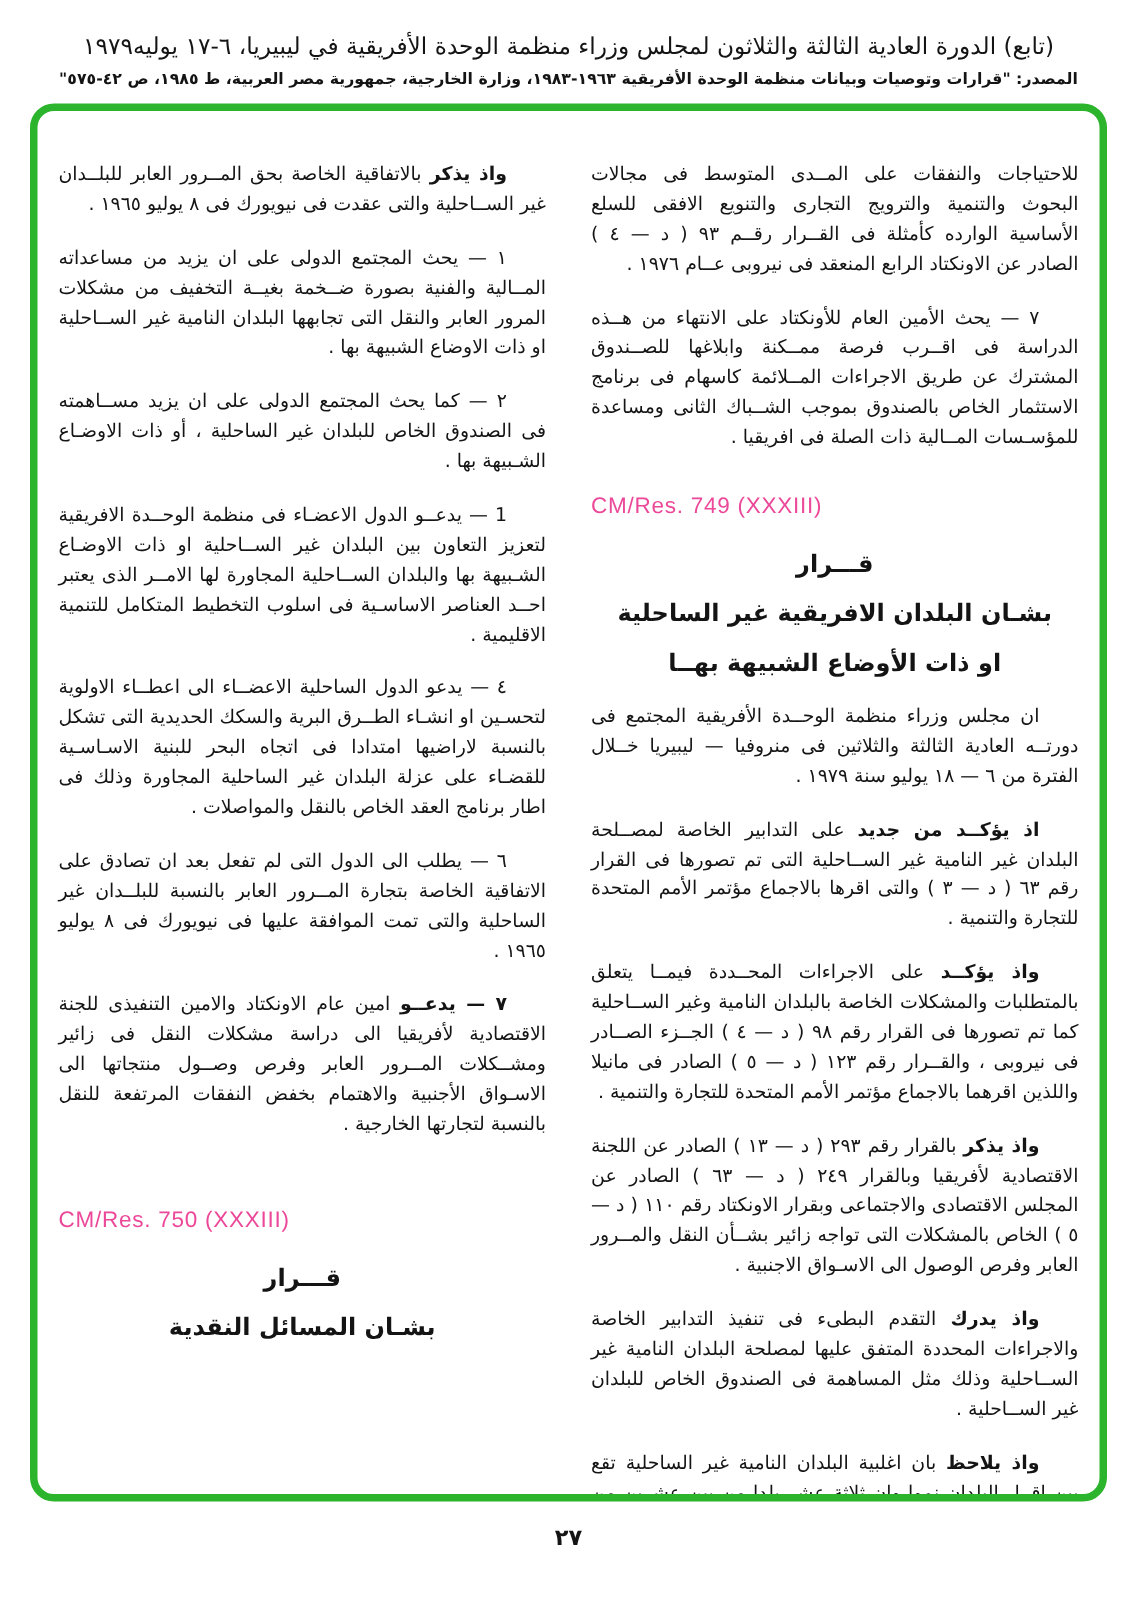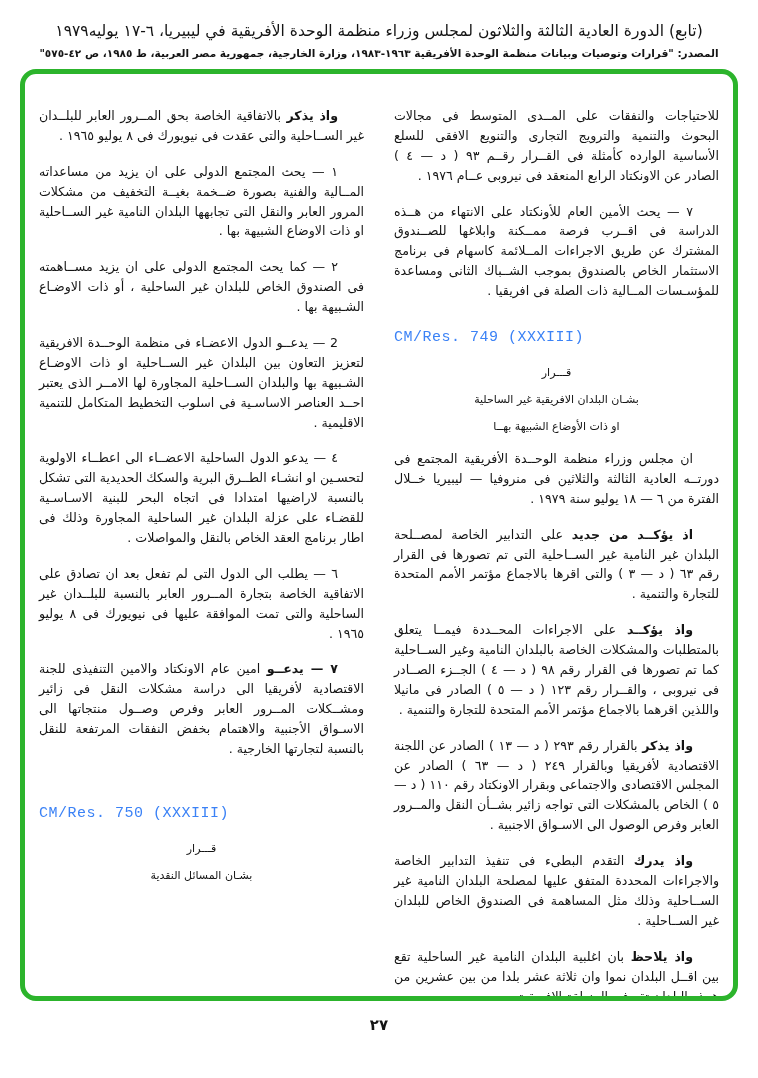--- a/index.html
+++ b/index.html
@@ -33,32 +33,32 @@
     text-align:justify;
     font-size:12.6px;
     line-height:1.58;
     margin:16px 0 14px 0;
   }
   .para.indent{ text-indent:26px; }
   .para .lead{ font-weight:bold; }
   .res-code{
     direction:ltr;
     text-align:left;
-    font-family:Liberation Mono, monospace;
+    font-family:Liberation Sans, sans-serif;
     font-size:15px;
     letter-spacing:.5px;
     margin:28px 0 14px 0;
-    color:#3b82f6;
+    color:#ec4899;
   }
   .res-code.big-gap{ margin-top:46px; }
   .res-heading{
     direction:rtl;
     text-align:center;
-    font-weight:normal;
-    font-size:11px;
+    font-weight:bold;
+    font-size:16px;
     margin:14px 0 12px 0;
   }
   .res-heading.title-word{ letter-spacing:1px; margin-top:20px; }
   .page-footer{
     text-align:center;
     margin-top:14px;
   }
   .page-number{
     display:inline-block;
     font-weight:bold;
@@ -89,21 +89,21 @@
       <p class="para indent"><strong class="lead">واذ يؤكــد</strong><span> على الاجراءات المحــددة فيمــا يتعلق بالمتطلبات والمشكلات الخاصة بالبلدان النامية وغير الســاحلية كما تم تصورها فى القرار رقم ٩٨ ( د — ٤ ) الجــزء الصــادر فى نيروبى ، والقــرار رقم ١٢٣ ( د — ٥ ) الصادر فى مانيلا واللذين اقرهما بالاجماع مؤتمر الأمم المتحدة للتجارة والتنمية .</span></p>
       <p class="para indent"><strong class="lead">واذ يذكر</strong><span> بالقرار رقم ٢٩٣ ( د — ١٣ ) الصادر عن اللجنة الاقتصادية لأفريقيا وبالقرار ٢٤٩ ( د — ٦٣ ) الصادر عن المجلس الاقتصادى والاجتماعى وبقرار الاونكتاد رقم ١١٠ ( د — ٥ ) الخاص بالمشكلات التى تواجه زائير بشــأن النقل والمــرور العابر وفرص الوصول الى الاسـواق الاجنبية .</span></p>
       <p class="para indent"><strong class="lead">واذ يدرك</strong><span> التقدم البطىء فى تنفيذ التدابير الخاصة والاجراءات المحددة المتفق عليها لمصلحة البلدان النامية غير الســاحلية وذلك مثل المساهمة فى الصندوق الخاص للبلدان غير الســاحلية .</span></p>
       <p class="para indent"><strong class="lead">واذ يلاحظ</strong><span> بان اغلبية البلدان النامية غير الساحلية تقع بين اقــل البلدان نموا وان ثلاثة عشر بلدا من بين عشرين من هــذه البلدان تقع فى المنطقة الافريقية .</span></p>
     </section>
 
     <section class="col">
       <p class="para indent"><strong class="lead">واذ يذكر</strong><span> بالاتفاقية الخاصة بحق المــرور العابر للبلــدان غير الســاحلية والتى عقدت فى نيويورك فى ٨ يوليو ١٩٦٥ .</span></p>
       <p class="para indent"><span>١ — يحث المجتمع الدولى على ان يزيد من مساعداته المــالية والفنية بصورة ضــخمة بغيــة التخفيف من مشكلات المرور العابر والنقل التى تجابهها البلدان النامية غير الســاحلية او ذات الاوضاع الشبيهة بها .</span></p>
       <p class="para indent"><span>٢ — كما يحث المجتمع الدولى على ان يزيد مســاهمته فى الصندوق الخاص للبلدان غير الساحلية ، أو ذات الاوضـاع الشـبيهة بها .</span></p>
-      <p class="para indent"><span>2 — يدعــو الدول الاعضـاء فى منظمة الوحــدة الافريقية لتعزيز التعاون بين البلدان غير الســاحلية او ذات الاوضـاع الشـبيهة بها والبلدان الســاحلية المجاورة لها الامــر الذى يعتبر احــد العناصر الاساسـية فى اسلوب التخطيط المتكامل للتنمية الاقليمية .</span></p>
+      <p class="para indent"><span>1 — يدعــو الدول الاعضـاء فى منظمة الوحــدة الافريقية لتعزيز التعاون بين البلدان غير الســاحلية او ذات الاوضـاع الشـبيهة بها والبلدان الســاحلية المجاورة لها الامــر الذى يعتبر احــد العناصر الاساسـية فى اسلوب التخطيط المتكامل للتنمية الاقليمية .</span></p>
       <p class="para indent"><span>٤ — يدعو الدول الساحلية الاعضــاء الى اعطــاء الاولوية لتحسـين او انشـاء الطــرق البرية والسكك الحديدية التى تشكل بالنسبة لاراضيها امتدادا فى اتجاه البحر للبنية الاسـاسـية للقضـاء على عزلة البلدان غير الساحلية المجاورة وذلك فى اطار برنامج العقد الخاص بالنقل والمواصلات .</span></p>
       <p class="para indent"><span>٦ — يطلب الى الدول التى لم تفعل بعد ان تصادق على الاتفاقية الخاصة بتجارة المــرور العابر بالنسبة للبلــدان غير الساحلية والتى تمت الموافقة عليها فى نيويورك فى ٨ يوليو ١٩٦٥ .</span></p>
       <p class="para indent"><strong class="lead">٧ — يدعــو</strong><span> امين عام الاونكتاد والامين التنفيذى للجنة الاقتصادية لأفريقيا الى دراسة مشكلات النقل فى زائير ومشــكلات المــرور العابر وفرص وصــول منتجاتها الى الاسـواق الأجنبية والاهتمام بخفض النفقات المرتفعة للنقل بالنسبة لتجارتها الخارجية .</span></p>
       <div class="res-code big-gap">CM/Res. 750 (XXXIII)</div>
       <div class="res-heading title-word">قـــرار</div>
       <div class="res-heading">بشـان المسائل النقدية</div>
     </section>
 
   </div>
 </main>

